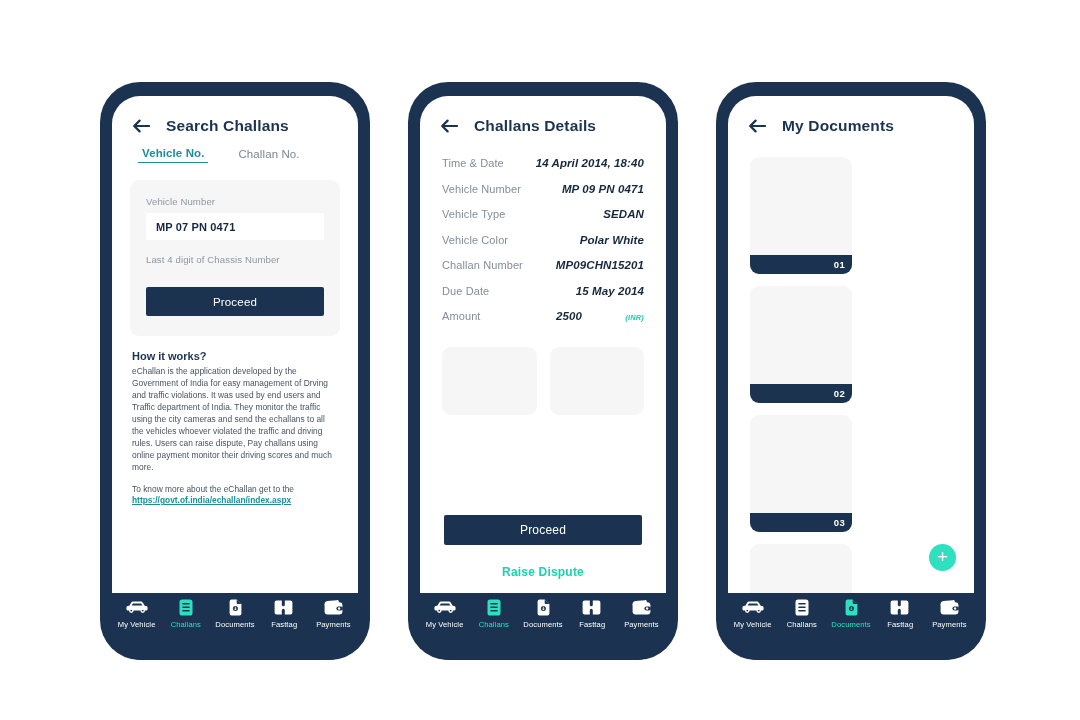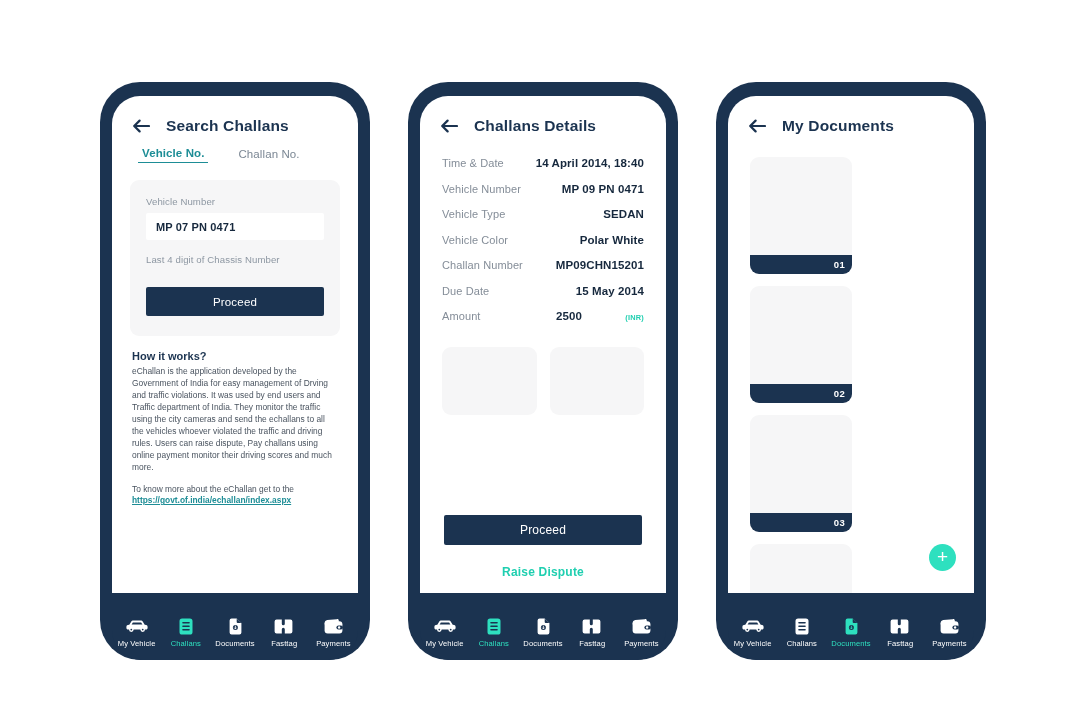--- a/index.html
+++ b/index.html
@@ -94,21 +94,21 @@
   .hiw-foot{margin-top:10px;font-size:8.4px;line-height:1.43;color:#49535f;}
   .hiw-link{display:block;font-size:8.4px;color:#1d8d96;font-weight:700;}
 
   
   .details{padding:22px 22px 0 22px;}
   .detail-row{
     display:flex;justify-content:space-between;align-items:center;
     margin-bottom:13.5px;
   }
   .detail-key{font-size:11px;color:#848d98;letter-spacing:.1px;}
-  .detail-val{font-size:11.5px;color:#16283d;font-weight:700;letter-spacing:.1px;}
+  .detail-val{font-size:11.5px;color:#16283d;font-weight:700;letter-spacing:.1px;font-style:italic;}
   .cur{font-size:7.4px;color:#1fcfb0;font-weight:700;letter-spacing:.2px;padding-left:40px;}
 
   .ph-boxes{display:flex;gap:13px;padding:11px 22px 0 22px;}
   .ph-box{flex:1;height:68px;background:#f6f6f7;border-radius:9px;}
 
   .btm-actions{position:absolute;left:0;right:0;bottom:14px;padding:0 24px;}
   .proceed-btn2{
     height:30px;background:#1b3350;border-radius:2px;
     display:flex;align-items:center;justify-content:center;
     color:#ffffff;font-size:12px;letter-spacing:.2px;
@@ -142,21 +142,21 @@
     display:flex;align-items:center;justify-content:center;
     color:#ffffff;font-size:19px;font-weight:300;line-height:1;
     padding-bottom:2px;box-sizing:border-box;
   }
 
   
   .bottomnav{
     position:absolute;left:12px;right:12px;bottom:0;
     height:67px;background:#1b3350;
     display:flex;align-items:flex-start;justify-content:space-around;
-    padding-top:25px;box-sizing:border-box;
+    padding-top:6px;box-sizing:border-box;
     border-radius:0 0 30px 30px;
   }
   .nav-item{
     display:flex;flex-direction:column;align-items:center;gap:4px;width:50px;
   }
   .nav-icon{height:17px;display:flex;align-items:center;justify-content:center;color:#ffffff;}
   .nav-icon svg{display:block;}
   .nav-label{font-size:7.6px;color:#ffffff;letter-spacing:.1px;white-space:nowrap;}
   .nav-item.active .nav-icon{color:#2ee0bf;}
   .nav-item.active .nav-label{color:#2ee0bf;}

